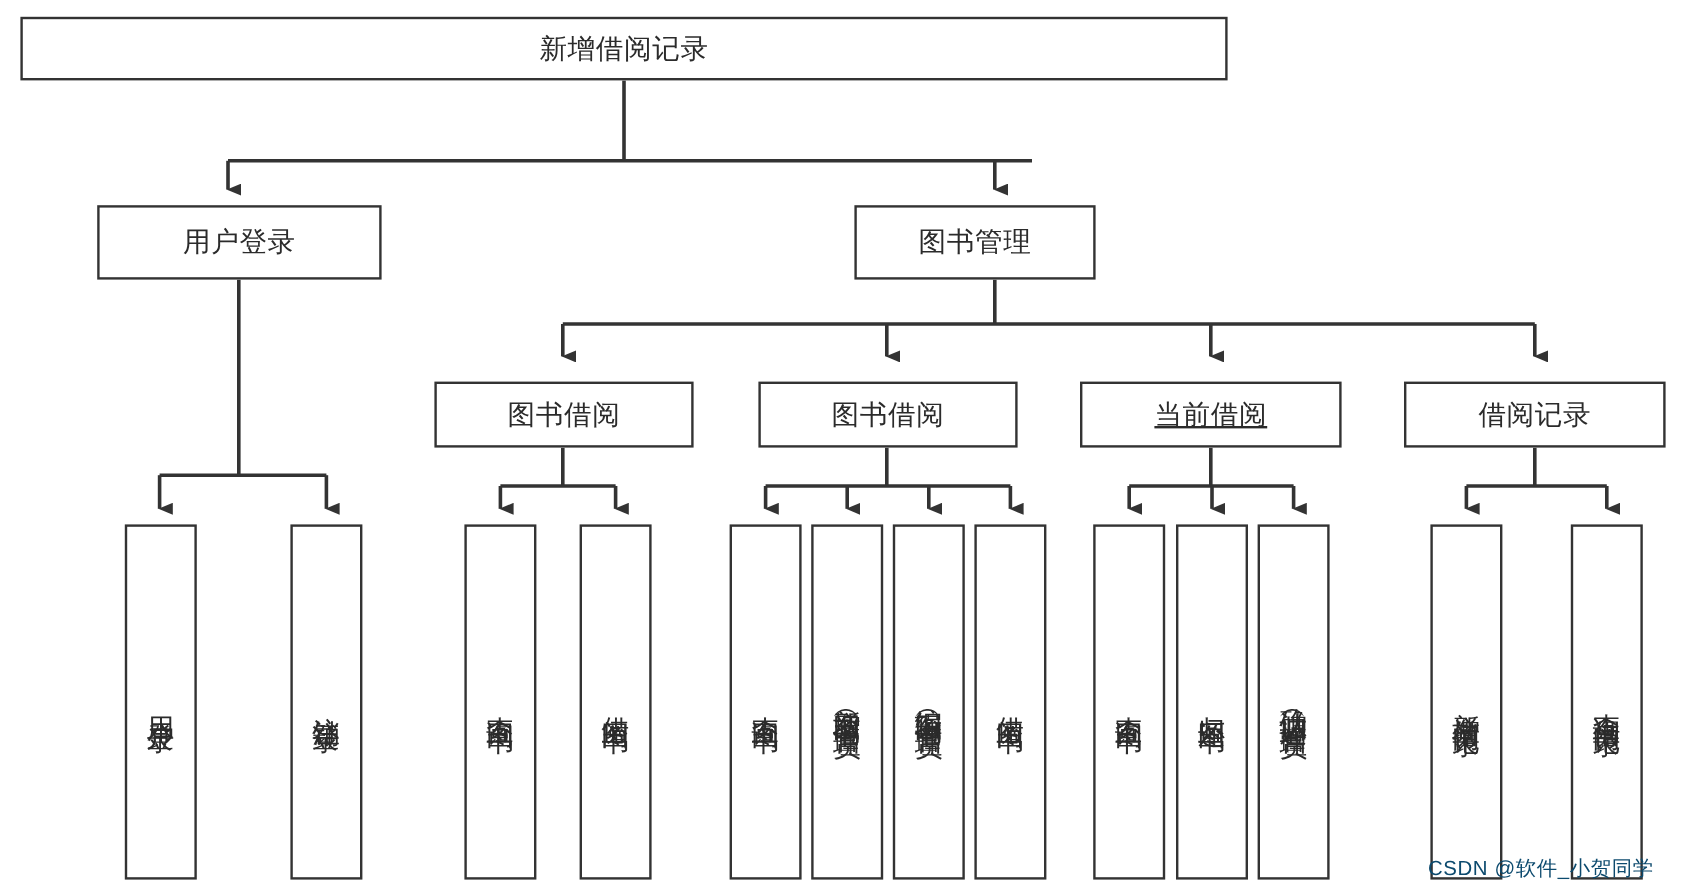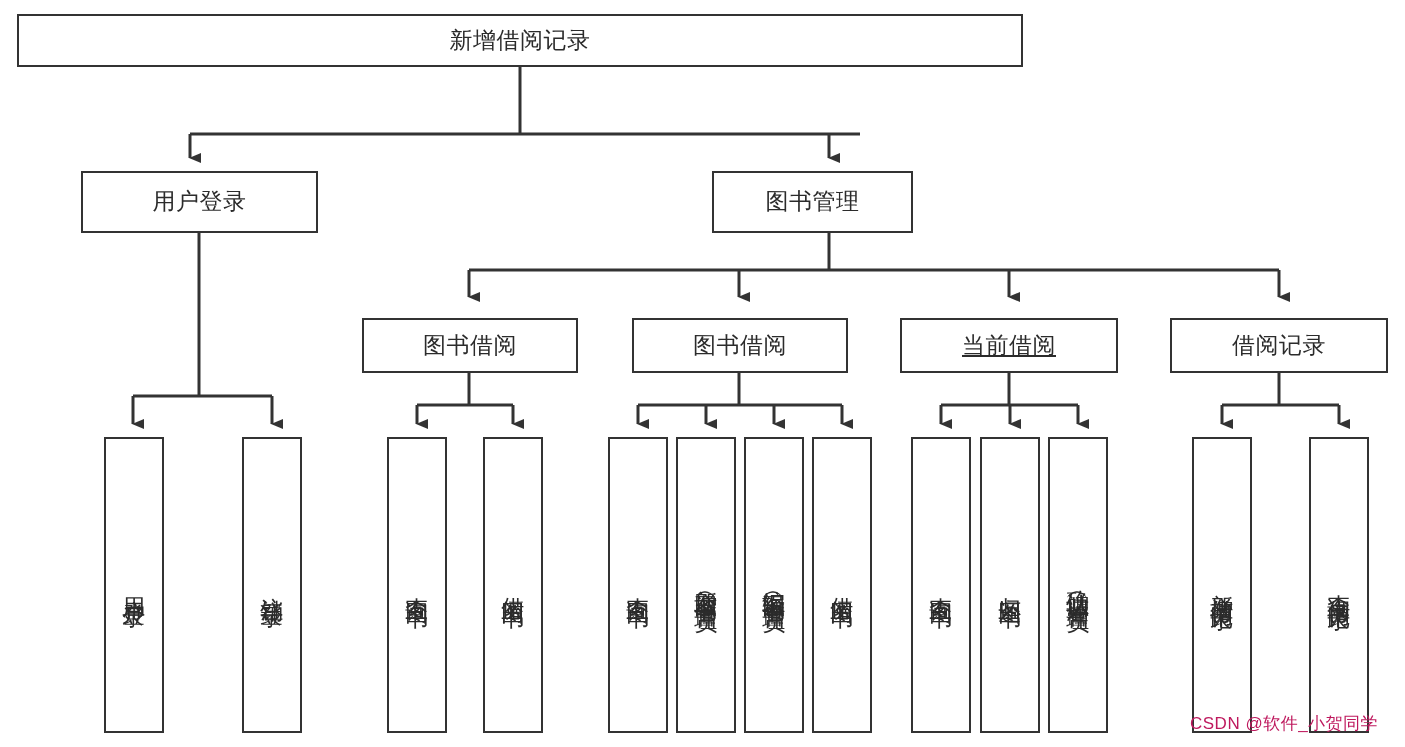--- a/index.html
+++ b/index.html
@@ -52,21 +52,21 @@
   .node.vert .vtext {
     writing-mode: vertical-rl;
     text-orientation: upright;
     display: block;
   }
   .watermark {
     position: absolute;
     left: 1190px;
     top: 712px;
     font-size: 17px;
-    color: #be185d;
+    color: #0c4a6e;
     letter-spacing: 0.5px;
     white-space: nowrap;
     user-select: none;
   }
 </style>
 </head>
 <body>
 
 <div id="canvas">
 

